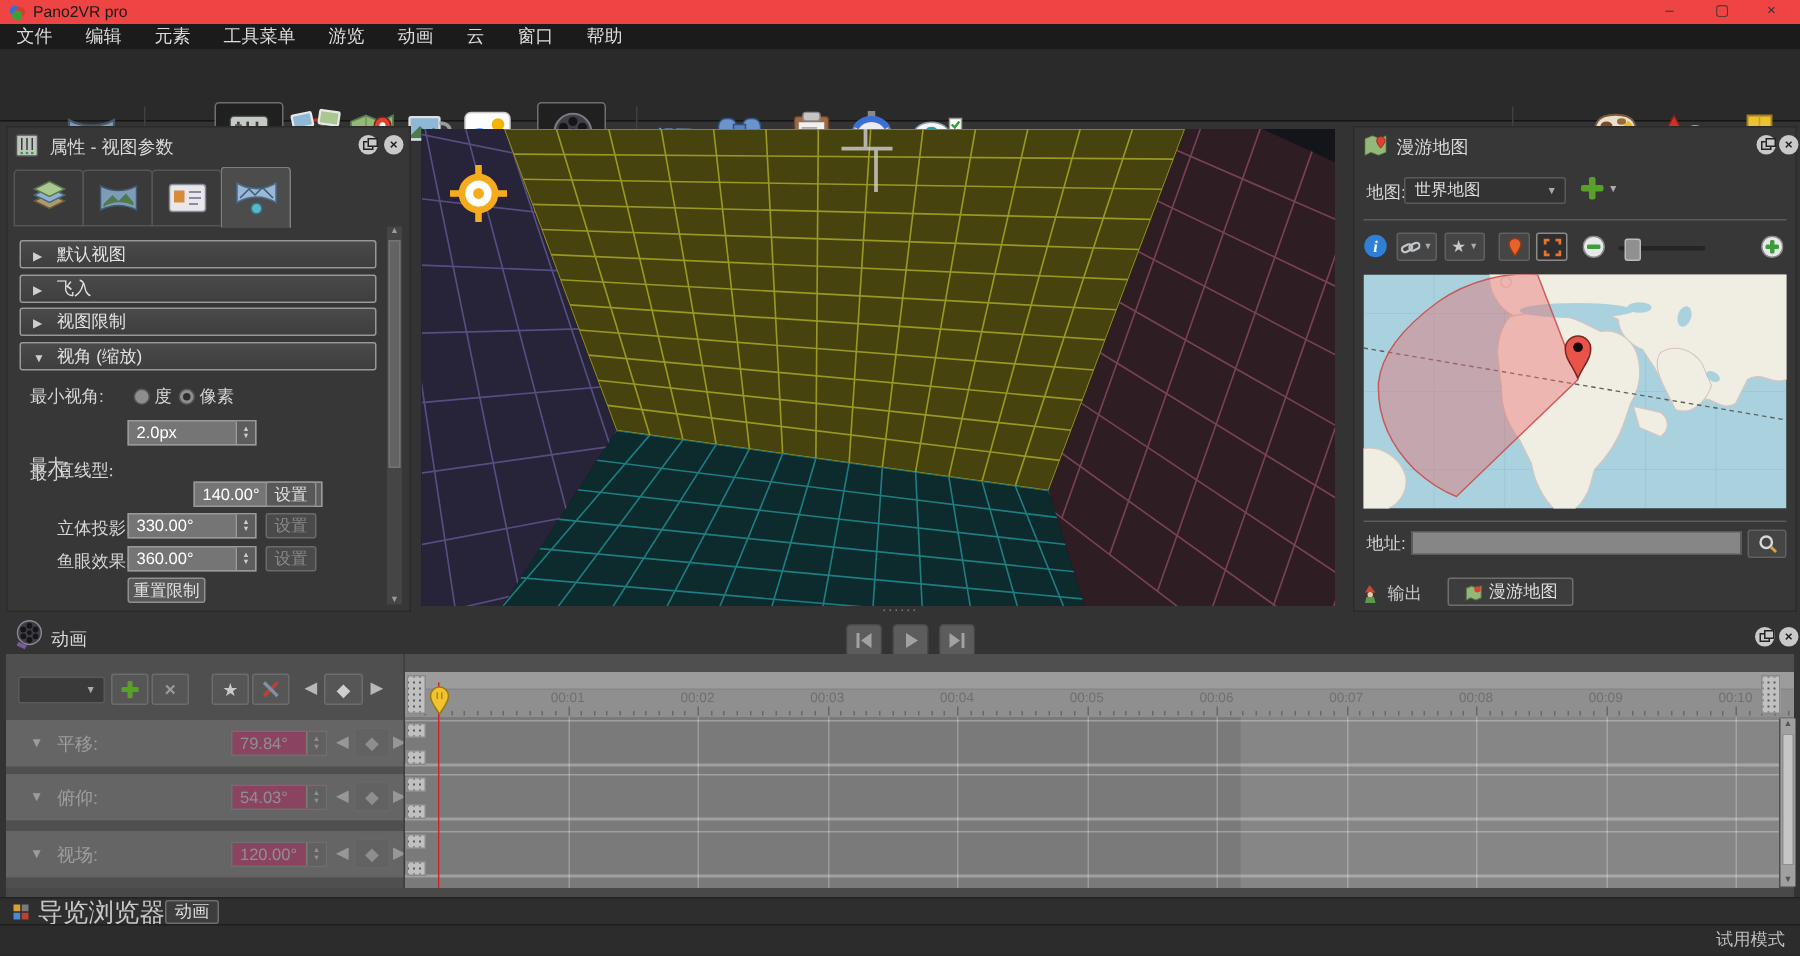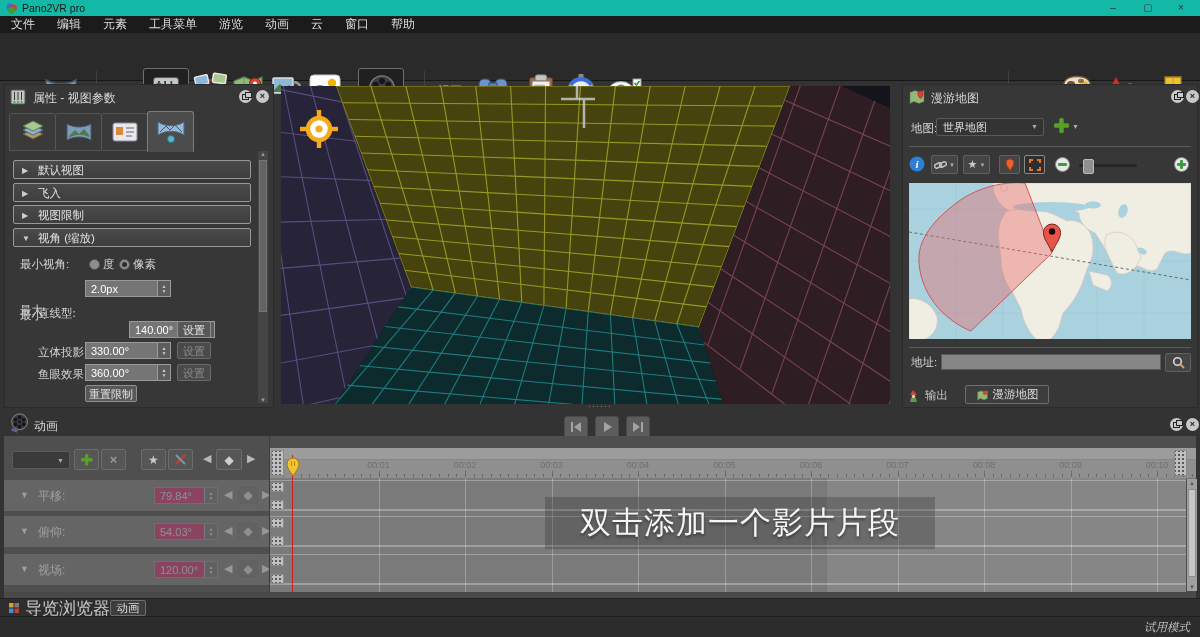--- a/index.html
+++ b/index.html
@@ -1,19 +1,19 @@
 <!DOCTYPE html>
 <html><head>
 <meta charset="utf-8">
 <style>
   html,body{margin:0;padding:0;background:#222;}
   #app{position:relative;width:1200px;height:637px;background:#333;font-family:"Liberation Sans","DejaVu Sans",sans-serif;overflow:hidden;color:#ddd;-webkit-font-smoothing:antialiased;}
   .abs{position:absolute;}
   
-  .titlebar{position:absolute;left:0;top:0;width:1200px;height:16px;background:#14b8a6;color:#1a1a1a;font-size:10.5px;display:flex;align-items:center;}
+  .titlebar{position:absolute;left:0;top:0;width:1200px;height:16px;background:#ef4444;color:#1a1a1a;font-size:10.5px;display:flex;align-items:center;}
   .win-ctl{position:absolute;top:0;height:16px;width:26px;text-align:center;font-size:10px;color:#333;line-height:15px;}
   
   .menubar{position:absolute;left:0;top:16px;width:1200px;height:17px;background:#1b1b1b;display:flex;align-items:center;font-size:12px;color:#dcdcdc;}
   .menu-item{padding:0 11px;line-height:17px;}
   
   .toolbar{position:absolute;left:0;top:33px;width:1200px;height:47px;background:#2a2a2a;border-bottom:1px solid #161616;}
   .tb-label{position:absolute;top:50px;color:#6e9fd6;font-weight:bold;font-size:12px;}
   .tb-icon{position:absolute;top:38px;width:38px;height:38px;display:flex;align-items:center;justify-content:center;}
   .tb-pressed{border:1px solid #6f6f6f;background:#202020;border-radius:3px;top:35px;height:42px;width:44px;}
   .tb-sep{position:absolute;top:38px;width:1px;height:34px;background:#404040;}
@@ -55,21 +55,21 @@
   .lane{position:absolute;left:0;width:100%;height:31px;border-top:1px solid rgba(250,250,250,.30);border-bottom:1px solid rgba(250,250,250,.30);box-shadow:inset 0 -6px 0 -5px rgba(250,250,250,.30);box-sizing:border-box;}
   .vline{position:absolute;top:0;bottom:0;width:1px;background:rgba(255,255,255,.25);}
   .overlay-hint{position:absolute;left:275px;top:19px;width:390px;height:52px;background:rgba(40,40,40,.28);display:flex;align-items:center;justify-content:center;font-size:31px;color:#f5f5f5;text-shadow:0 2px 3px rgba(0,0,0,.45);letter-spacing:1px;}
   .arow{position:absolute;left:0;width:266px;height:31px;background:#656565;}
   .arow .inner{opacity:.42;}
   .handle{position:absolute;width:13px;background:#c0c0c0;border:1px solid #8a8a8a;box-sizing:border-box;background-image:radial-gradient(#5a5a5a 0.8px,transparent 0.9px);background-size:4px 4px;background-position:2px 2px;}
   .dim-field{position:absolute;height:17px;background:#be185d;border:1px solid #7d7d7d;font-size:11px;color:#c9c9c9;line-height:16px;padding-left:5px;box-sizing:border-box;}
   
   .bottombar{position:absolute;left:0;top:598px;width:1200px;height:18px;background:#2e2e2e;border-top:1px solid #222;}
   .btab-sel{position:absolute;border:1px solid #6e6e6e;background:#3d3d3d;border-radius:2px;font-size:11.5px;color:#ddd;text-align:center;box-sizing:border-box;}
-  .statusbar{position:absolute;left:0;top:616px;width:1200px;height:21px;background:#2c2c2c;border-top:1px solid #1f1f1f;font-size:11.5px;color:#bdbdbd;text-align:right;line-height:20px;padding-right:10px;box-sizing:border-box;font-style:italic;}
+  .statusbar{position:absolute;left:0;top:616px;width:1200px;height:21px;background:#2c2c2c;border-top:1px solid #1f1f1f;font-size:11.5px;color:#bdbdbd;text-align:right;line-height:20px;padding-right:10px;box-sizing:border-box;}
   input.addr{position:absolute;height:16px;background:#868686;border:1px solid #5a5a5a;box-sizing:border-box;}
 </style>
 </head>
 <body>
 
 <div id="app">
 
   <div class="titlebar">
     <svg width="11" height="11" style="margin:0 5px 0 6px">
         <circle cx="4" cy="4" r="3.4" fill="#3a6fd0"></circle>
@@ -809,23 +809,20 @@
         <div class="vline" style="left: 108.5px;"></div>
         <div class="vline" style="left: 195px;"></div>
         <div class="vline" style="left: 281.5px;"></div>
         <div class="vline" style="left: 368px;"></div>
         <div class="vline" style="left: 454.5px;"></div>
         <div class="vline" style="left: 541px;"></div>
         <div class="vline" style="left: 627.5px;"></div>
         <div class="vline" style="left: 714px;"></div>
         <div class="vline" style="left: 800.5px;"></div>
         <div class="vline" style="left: 887px;"></div>
-        <div class="overlay-hint">
-          <span>双击添加一个影片片段</span>
-        </div>
     </div>
 
     <div class="arow" style="top:44px;">
         <div class="inner">
       <span class="abs" style="left:16px;top:10px;font-size:9px;color:#e8e8e8;">▼</span>
       <span class="abs" style="left:34px;top:8px;font-size:12px;color:#e8e8e8;">平移:</span>
       <div class="dim-field" style="left:150px;top:7px;width:64px;"><span>79.84°</span><span class="spin">
               <span>▲</span>
               <span>▼</span>
             </span></div>

